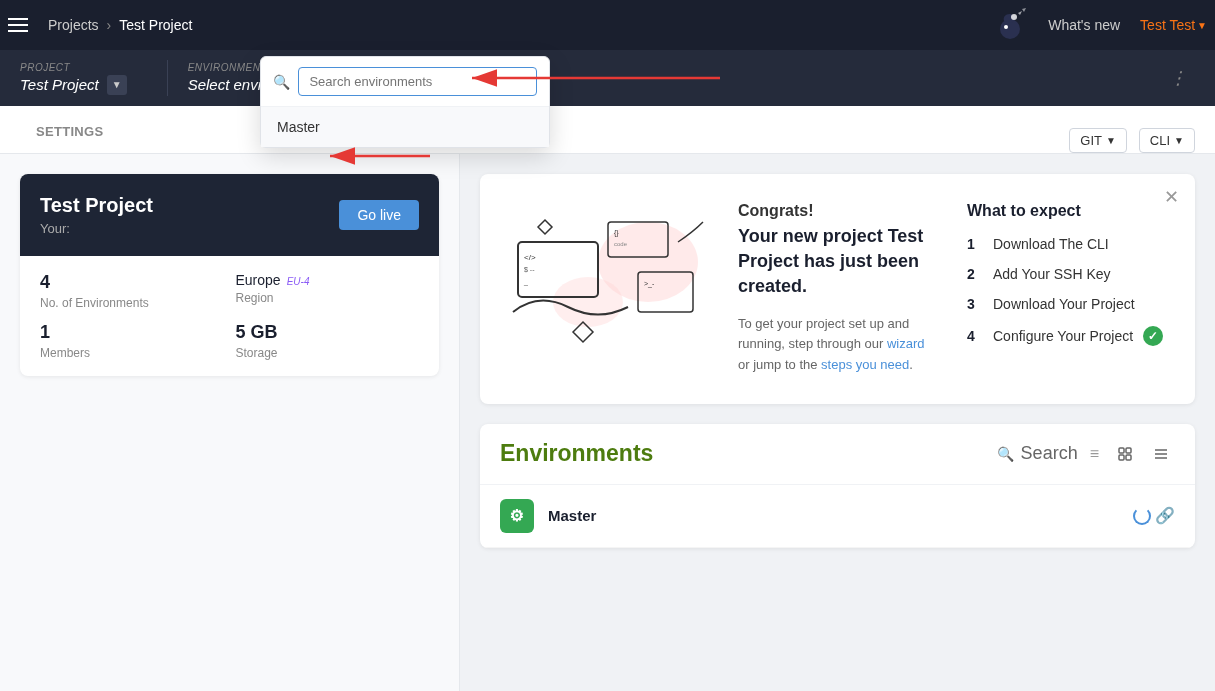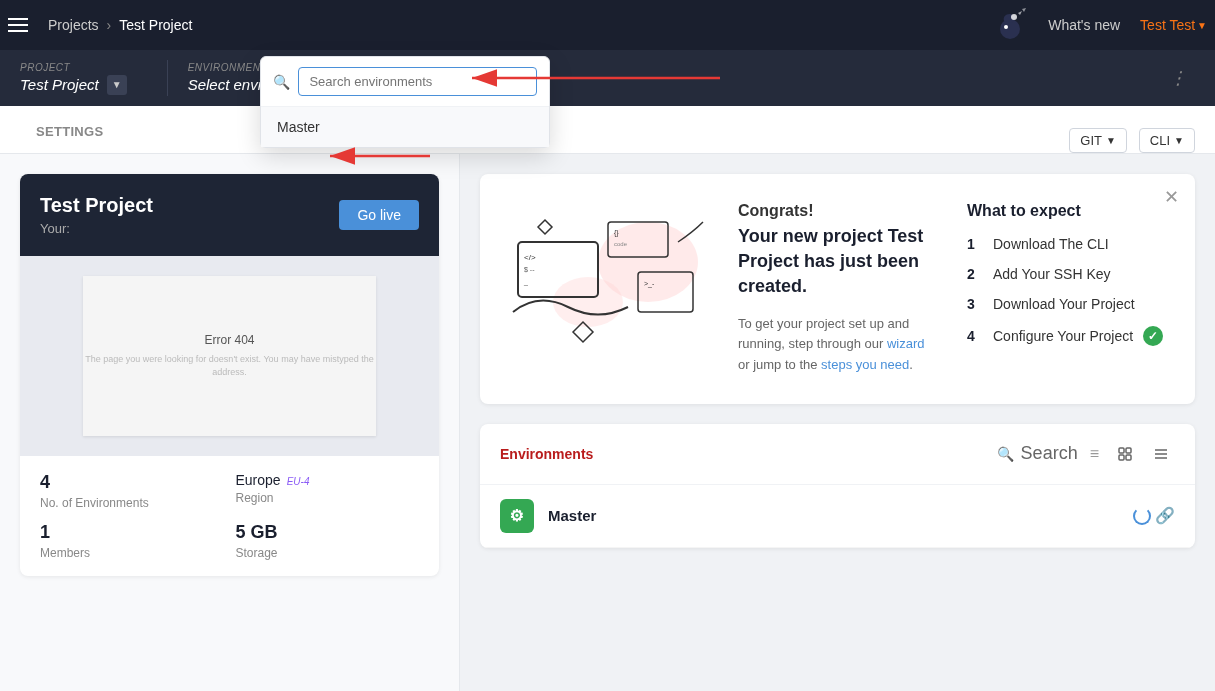--- a/index.html
+++ b/index.html
@@ -195,21 +195,21 @@
       background: #fff;
       border-radius: 8px;
       box-shadow: 0 1px 4px rgba(0,0,0,0.08);
       overflow: hidden;
     }
     .env-section-header {
       padding: 16px 20px;
       display: flex; align-items: center; gap: 12px;
       border-bottom: 1px solid #f0f2f5;
     }
-    .env-section-title { font-size: 14px; font-weight: 700; color: #b91c1c; flex: 1; }
+    .env-section-title { font-size: 23px; font-weight: 700; color: #4d7c0f; flex: 1; }
     .env-search { display: flex; align-items: center; gap: 6px; }
     .env-search-icon { color: #999; font-size: 14px; }
     .env-search-text { font-size: 18px; color: #666; }
     .env-filter-icon { color: #999; font-size: 16px; cursor: pointer; }
     .env-view-icons { display: flex; gap: 8px; }
     .env-view-btn { width: 28px; height: 28px; border-radius: 4px; display: flex; align-items: center; justify-content: center; cursor: pointer; color: #666; }
 
     .env-row {
       padding: 14px 20px;
       display: flex; align-items: center; gap: 14px;
@@ -367,26 +367,20 @@
 <div class="main-content">
 
   <div class="left-panel">
     <div class="project-card">
       <div class="project-card-header">
         <div>
           <div class="project-card-title">Test Project</div>
           <div class="plan-label">Your:</div>
         </div>
         <button class="go-live-btn">Go live</button>
-      </div>
-      <div class="project-preview">
-        <div class="preview-inner">
-          <div class="error-title">Error 404</div>
-          <div class="error-text">The page you were looking for doesn't exist. You may have mistyped the address.</div>
-        </div>
       </div>
       <div class="project-stats">
         <div class="stat-item">
           <span class="stat-value">4</span>
           <span class="stat-label">No. of Environments</span>
         </div>
         <div class="stat-item">
           <div class="stat-region">
             <span class="stat-region-name">Europe</span>
             <span class="stat-region-code">EU-4</span>

